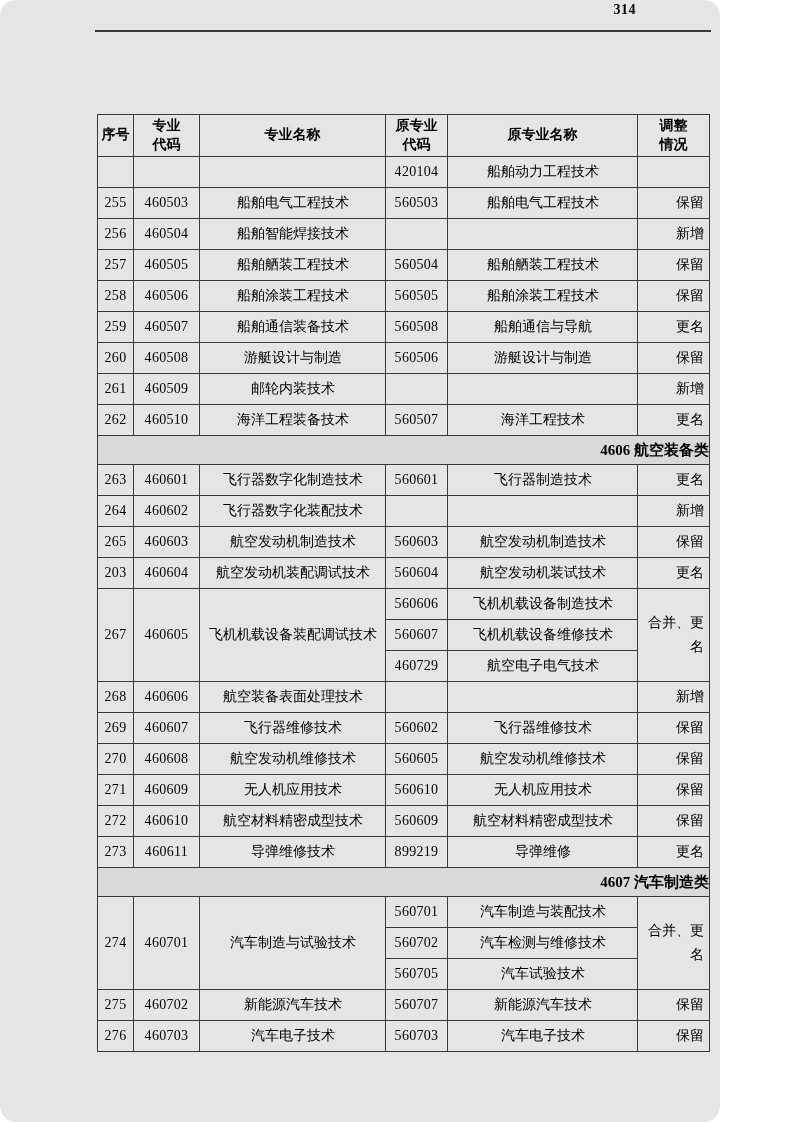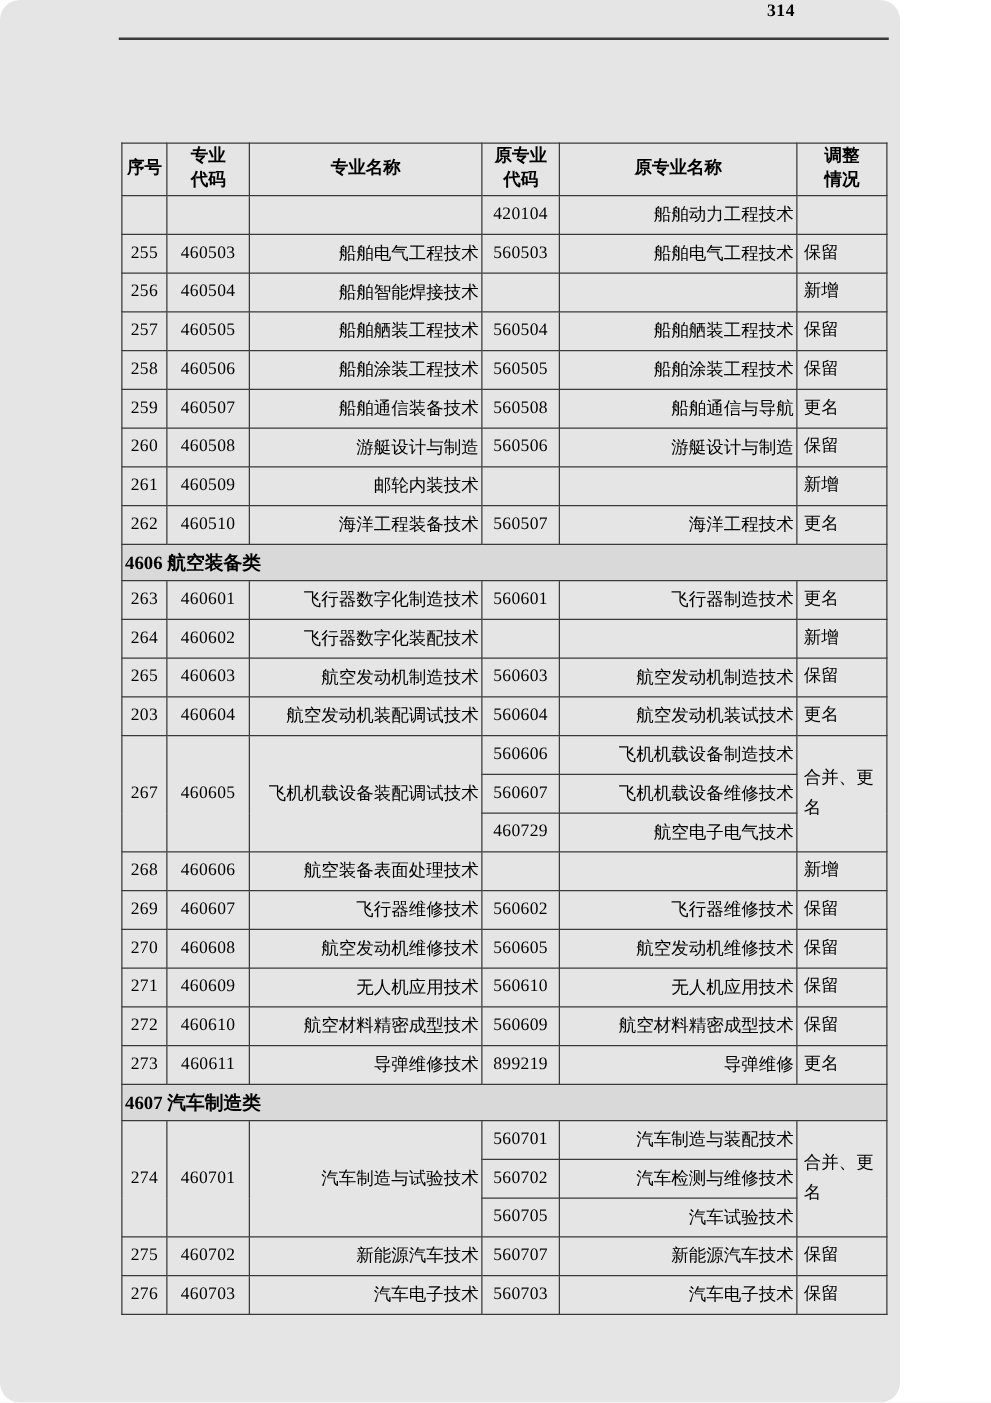--- a/index.html
+++ b/index.html
@@ -53,33 +53,33 @@
     white-space: pre-line;
     line-height: 1.3;
   }
   .major-table td { height: 31px; }
   td.num {
     text-align: center;
     font-family: "Liberation Serif", "DejaVu Serif", serif;
     letter-spacing: 0.3px;
   }
   td.name {
-    text-align: right;
+    text-align: center;
     padding-left: 3px;
     padding-right: 2px;
   }
   td.adj {
-    text-align: left;
+    text-align: right;
     line-height: 1.7;
     padding: 0 5px;
   }
   tr.section-row td {
     background: #d9d9d9;
     font-weight: bold;
-    text-align: left;
+    text-align: right;
     padding-left: 2px;
     font-size: 15px;
     height: 29px;
   }
 </style>
 </head>
 <body>
 
 <div class="page">
   <div class="page-number">314</div>

